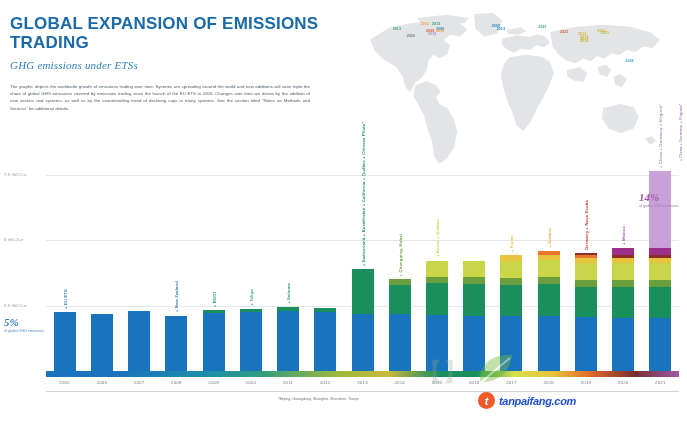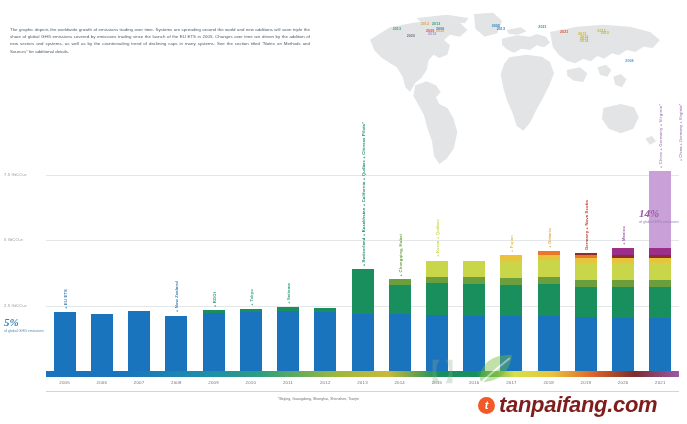--- a/index.html
+++ b/index.html
@@ -58,21 +58,21 @@
     position:absolute;left:46px;right:8px;top:196px;height:6px;
     background:linear-gradient(to right,#1a74bd 0%,#1a74bd 12%,#1f8fa8 26%,#2f9e7e 34%,#9db83c 46%,#c9b93a 54%,#1a8f5e 62%,#1a8f5e 68%,#d6e04a 74%,#e8c33c 80%,#e06a2a 86%,#7a2d2d 93%,#9b59a8 100%);
   }
   #axisline{position:absolute;left:46px;right:8px;top:216px;height:1px;background:#cfd6db;}
   .xtick{position:absolute;top:205px;font-size:4.4px;color:#6b757d;transform:translateX(-50%);letter-spacing:.2px;}
 
   
   #callout-left{position:absolute;left:4px;top:141px;width:42px;}
   #callout-left .big{font-size:11px;font-weight:bold;color:#2f7fb8;font-family:"Liberation Serif",serif;font-style:italic;}
   #callout-left .sub{font-size:3.6px;color:#5b8fb5;line-height:4.6px;margin-top:1px;}
-  #callout-right{position:absolute;right:6px;top:32px;width:42px;}
+  #callout-right{position:absolute;right:6px;top:16px;width:42px;}
   #callout-right .big{font-size:11px;font-weight:bold;color:#9b59a8;font-family:"Liberation Serif",serif;font-style:italic;}
   #callout-right .sub{font-size:3.6px;color:#9b7fb0;line-height:4.6px;margin-top:1px;}
 
   #footnote{position:absolute;left:278px;top:222px;font-size:3.6px;line-height:5px;color:#6b757d;}
 
   
   #wm-top{
     position:absolute;left:475px;top:352px;
     font-size:17px;font-weight:bold;font-style:italic;color:rgba(255,255,255,.85);
     text-shadow:0 0 2px rgba(120,120,120,.55);letter-spacing:.5px;
@@ -82,32 +82,34 @@
     position:absolute;left:476px;top:352px;width:40px;height:34px;opacity:.55;pointer-events:none;
   }
   #wm-bottom{
     position:absolute;left:478px;top:392px;display:flex;align-items:center;gap:4px;pointer-events:none;
   }
   #wm-bottom .logo{
     width:17px;height:17px;border-radius:50%;background:#f05a28;
     display:flex;align-items:center;justify-content:center;
     color:#fff;font-size:11px;font-weight:bold;font-style:italic;
   }
-  #wm-bottom .txt{font-size:22px;font-weight:bold;font-style:italic;color:#7f1d1d;letter-spacing:-.3px;}
+  #wm-bottom .txt{font-size:11px;font-weight:bold;font-style:italic;color:#1d4ed8;letter-spacing:-.3px;}
   #wm-faint{
     position:absolute;left:418px;top:356px;font-size:24px;font-weight:bold;
     color:rgba(140,170,140,.30);pointer-events:none;letter-spacing:1px;
   }
 </style>
 </head>
 <body>
 
 <div id="stage">
 
   <div id="header">
+    <div id="title">GLOBAL EXPANSION OF EMISSIONS TRADING</div>
+    <div id="subtitle">GHG emissions under ETSs</div>
     <div id="bodytext">The graphic depicts the worldwide growth of emissions trading over time. Systems are spreading around the world and new additions will soon triple the share of global GHG emissions covered by emissions trading since the launch of the EU ETS in 2005. Changes over time are driven by the addition of new sectors and systems, as well as by the countervailing trend of declining caps in many systems. See the section titled "Notes on Methods and Sources" for additional details.</div>
   </div>
 
   <div id="map">
     <svg width="337" height="165" viewBox="0 0 1011 495">
       <g fill="#e2e4e6">
 
         <path d="M60 95 L120 58 L190 44 L265 36 L330 44 L352 66 L330 86 L300 80 L282 96 L300 112
                  L292 140 L268 150 L250 140 L236 156 L230 186 L214 210 L196 224 L180 252 L166 238
                  L158 206 L140 178 L118 164 L96 150 L74 128 Z"></path>

